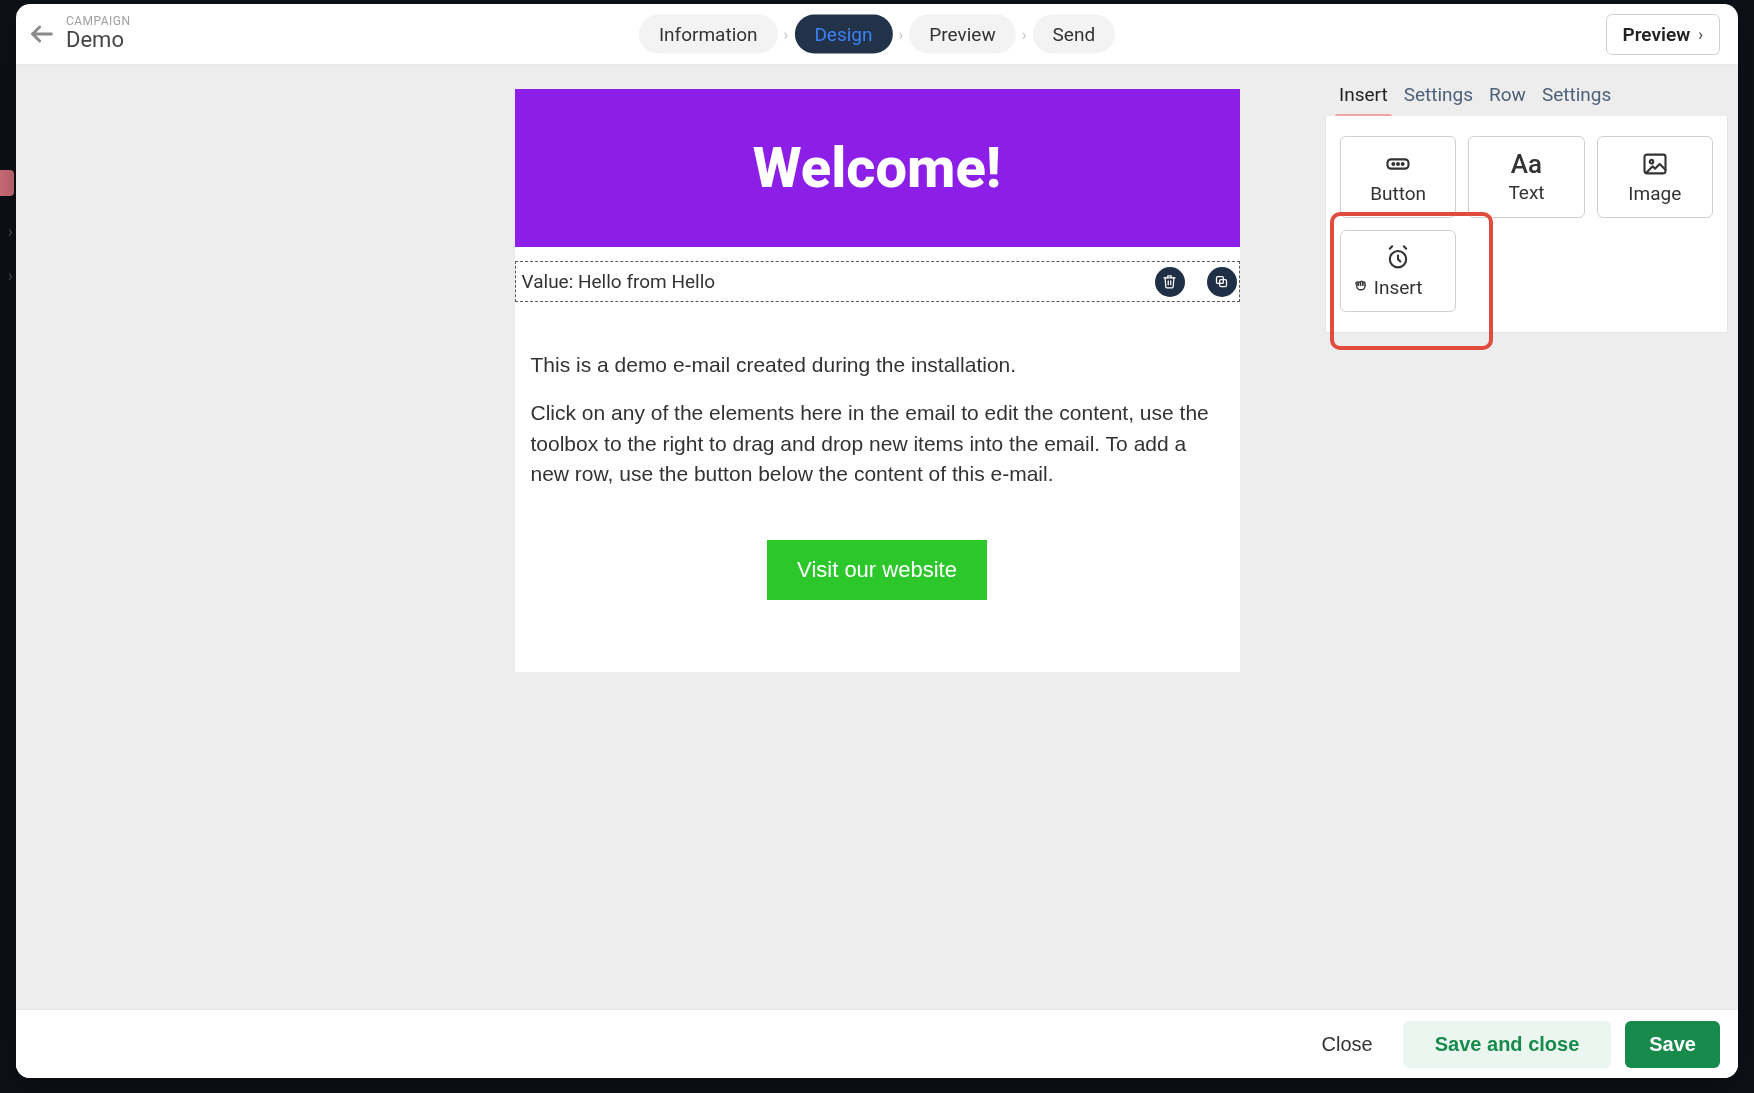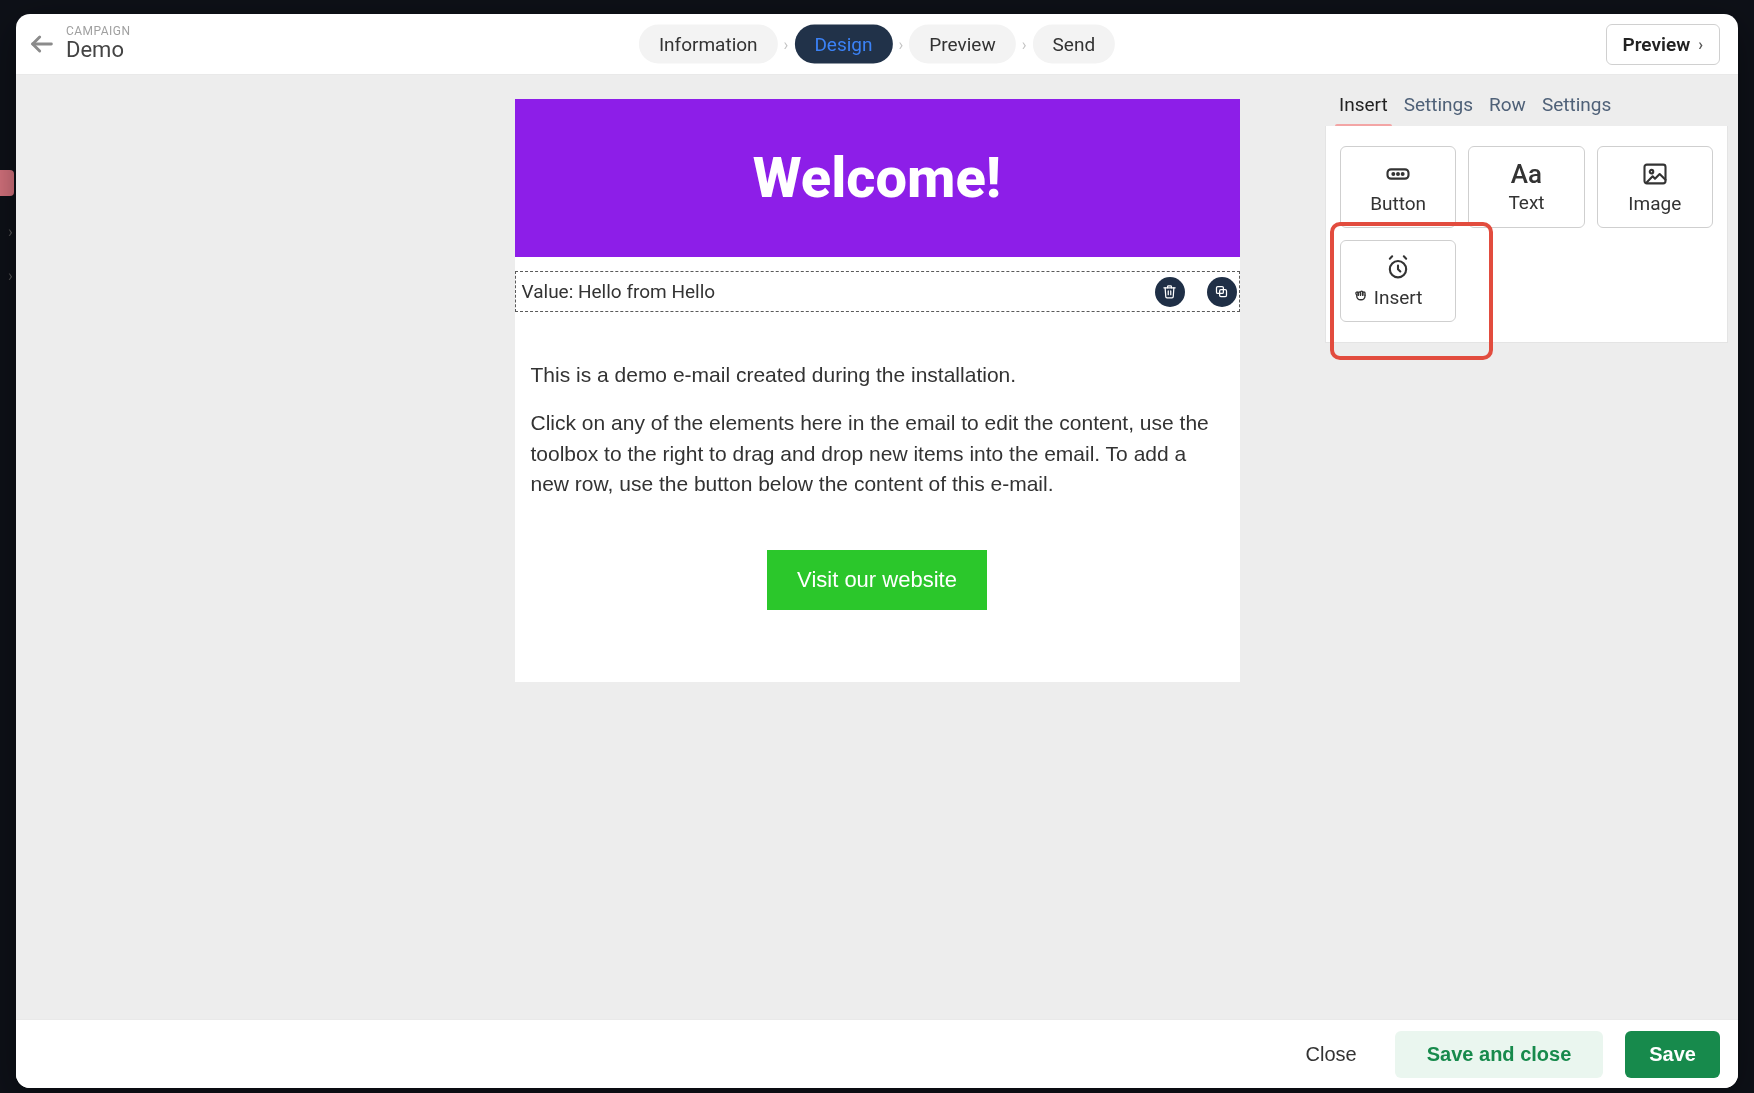--- a/index.html
+++ b/index.html
@@ -27,21 +27,21 @@
     left: 0;
     top: 170px;
     width: 14px;
     height: 26px;
     background: #d6737e;
     border-radius: 0 4px 4px 0;
   }
   .window {
     position: absolute;
     left: 16px;
-    top: 14px;
+    top: 4px;
     width: 1722px;
     height: 1074px;
     background: #fff;
     border-radius: 14px;
     box-shadow: 0 10px 40px rgba(0,0,0,0.4);
     overflow: hidden;
     display: flex;
     flex-direction: column;
   }
 
@@ -304,21 +304,21 @@
   .drag-cursor svg { width: 18px; height: 18px; }
 
   
   .footer {
     height: 68px;
     border-top: 1px solid #e9e9e9;
     display: flex;
     align-items: center;
     justify-content: flex-end;
     padding: 0 18px;
-    gap: 22px;
+    gap: 14px;
     background: #fff;
   }
   .footer .btn-text {
     font-size: 20px;
     color: #333;
     background: transparent;
     border: none;
     padding: 10px 16px;
     cursor: pointer;
   }

